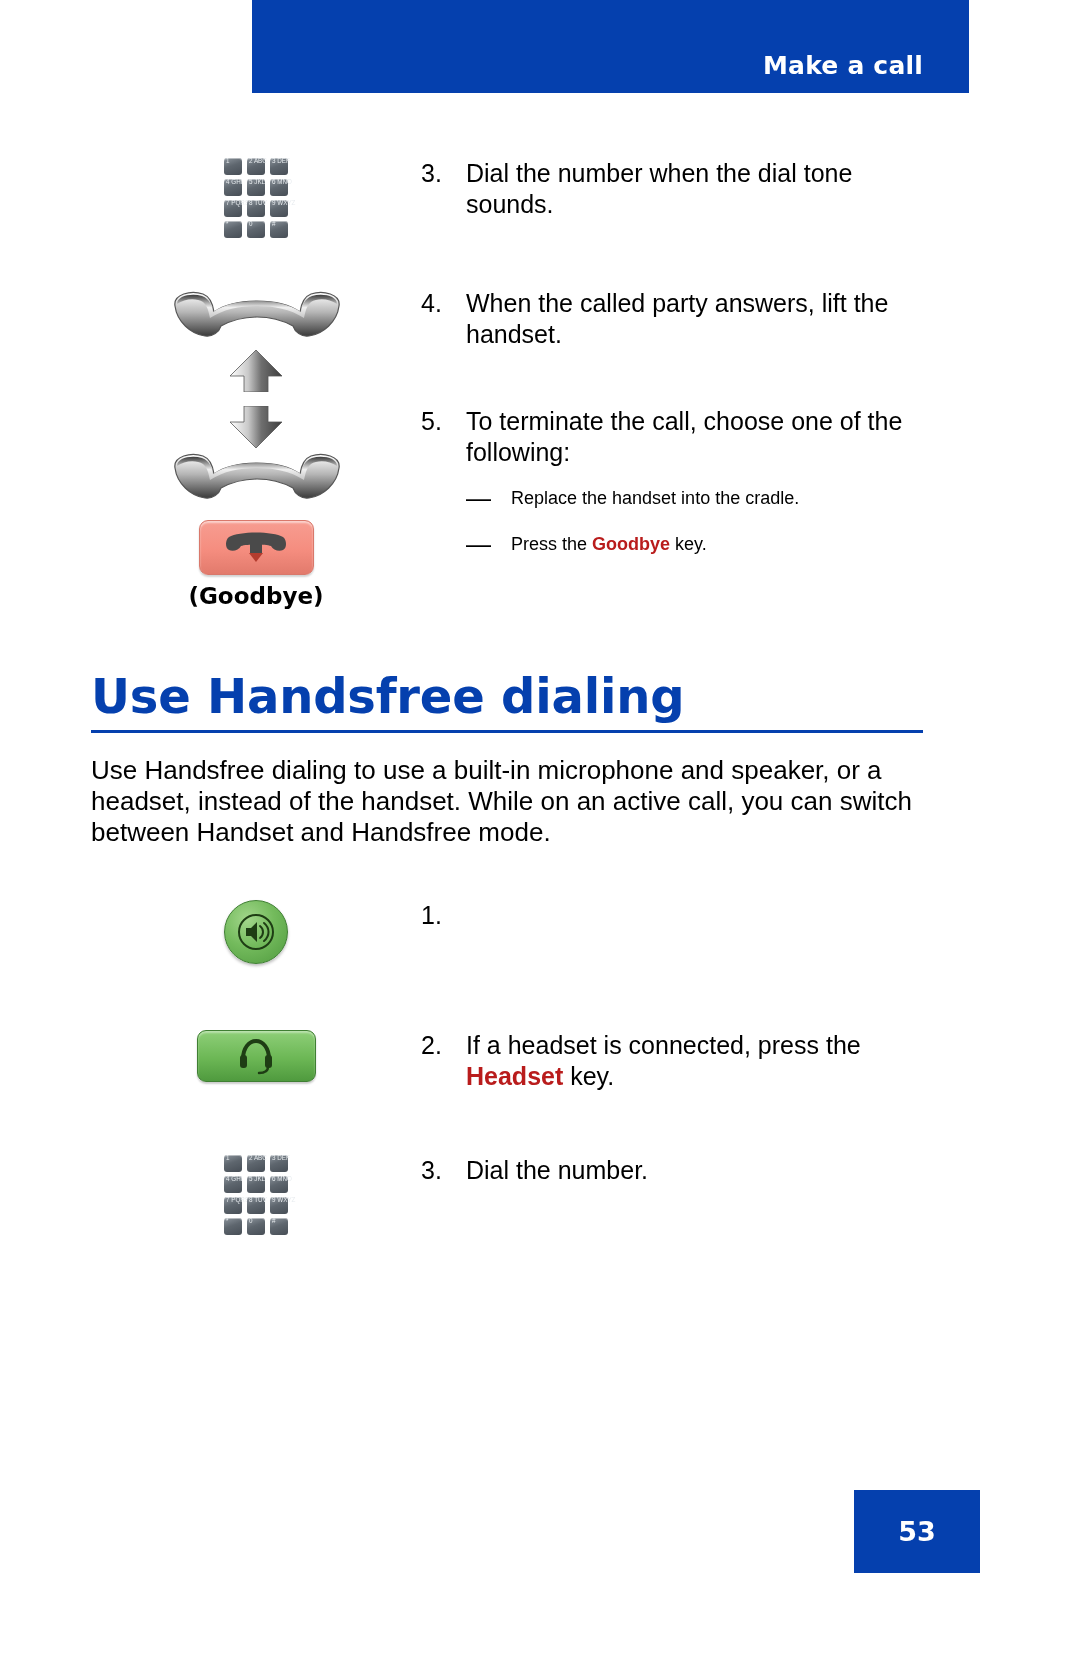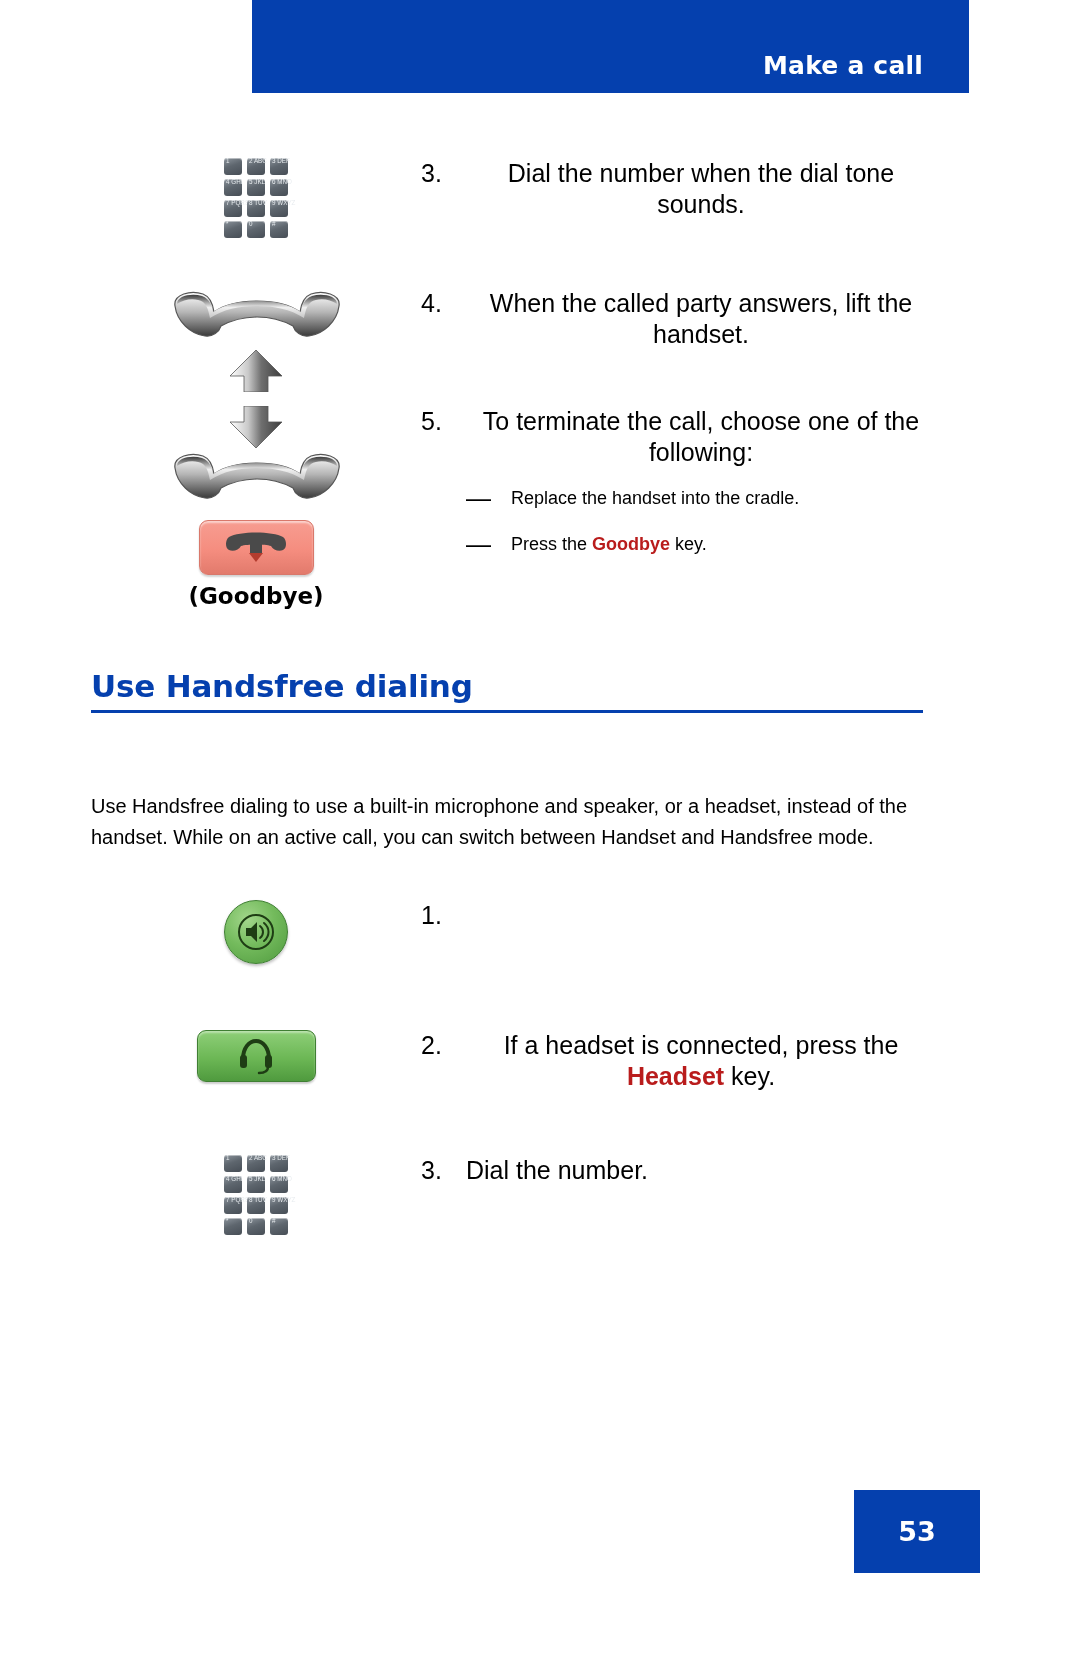--- a/index.html
+++ b/index.html
@@ -56,21 +56,20 @@
   .step-num {
     width: 45px;
     flex: 0 0 45px;
     font-size: 25px;
     line-height: 31px;
   }
   .step-text {
     font-size: 25px;
     line-height: 31px;
     max-width: 470px;
-    text-align: center;
   }
   .sub-item {
     display: flex;
     align-items: flex-start;
     margin-top: 15px;
   }
   .dash {
     flex: 0 0 45px;
     font-size: 25px;
     line-height: 31px;
@@ -149,39 +148,38 @@
   .section-head {
     position: absolute;
     left: 91px;
     top: 668px;
     width: 832px;
   }
   .section-head h2 {
     margin: 0;
     padding: 0 0 6px 0;
     color: #0540ae;
-    font-size: 31px;
+    font-size: 48px;
     font-weight: bold;
     font-family: "DejaVu Sans", sans-serif;
     letter-spacing: -0.2px;
   }
   .section-rule {
     height: 3px;
     background: #0540ae;
     width: 832px;
   }
 
   .intro-para {
     position: absolute;
     left: 91px;
     top: 755px;
     width: 830px;
-    font-size: 20px;
+    font-size: 26px;
     line-height: 31px;
-    margin-top: 36px;
   }
 
   
   .round-key {
     width: 62px;
     height: 62px;
     border-radius: 50%;
     background: radial-gradient(circle at 36% 30%, #a2d68b 0%, #74bb5d 45%, #4f9a3e 100%);
     border: 1px solid #3f7f33;
     display: flex;

